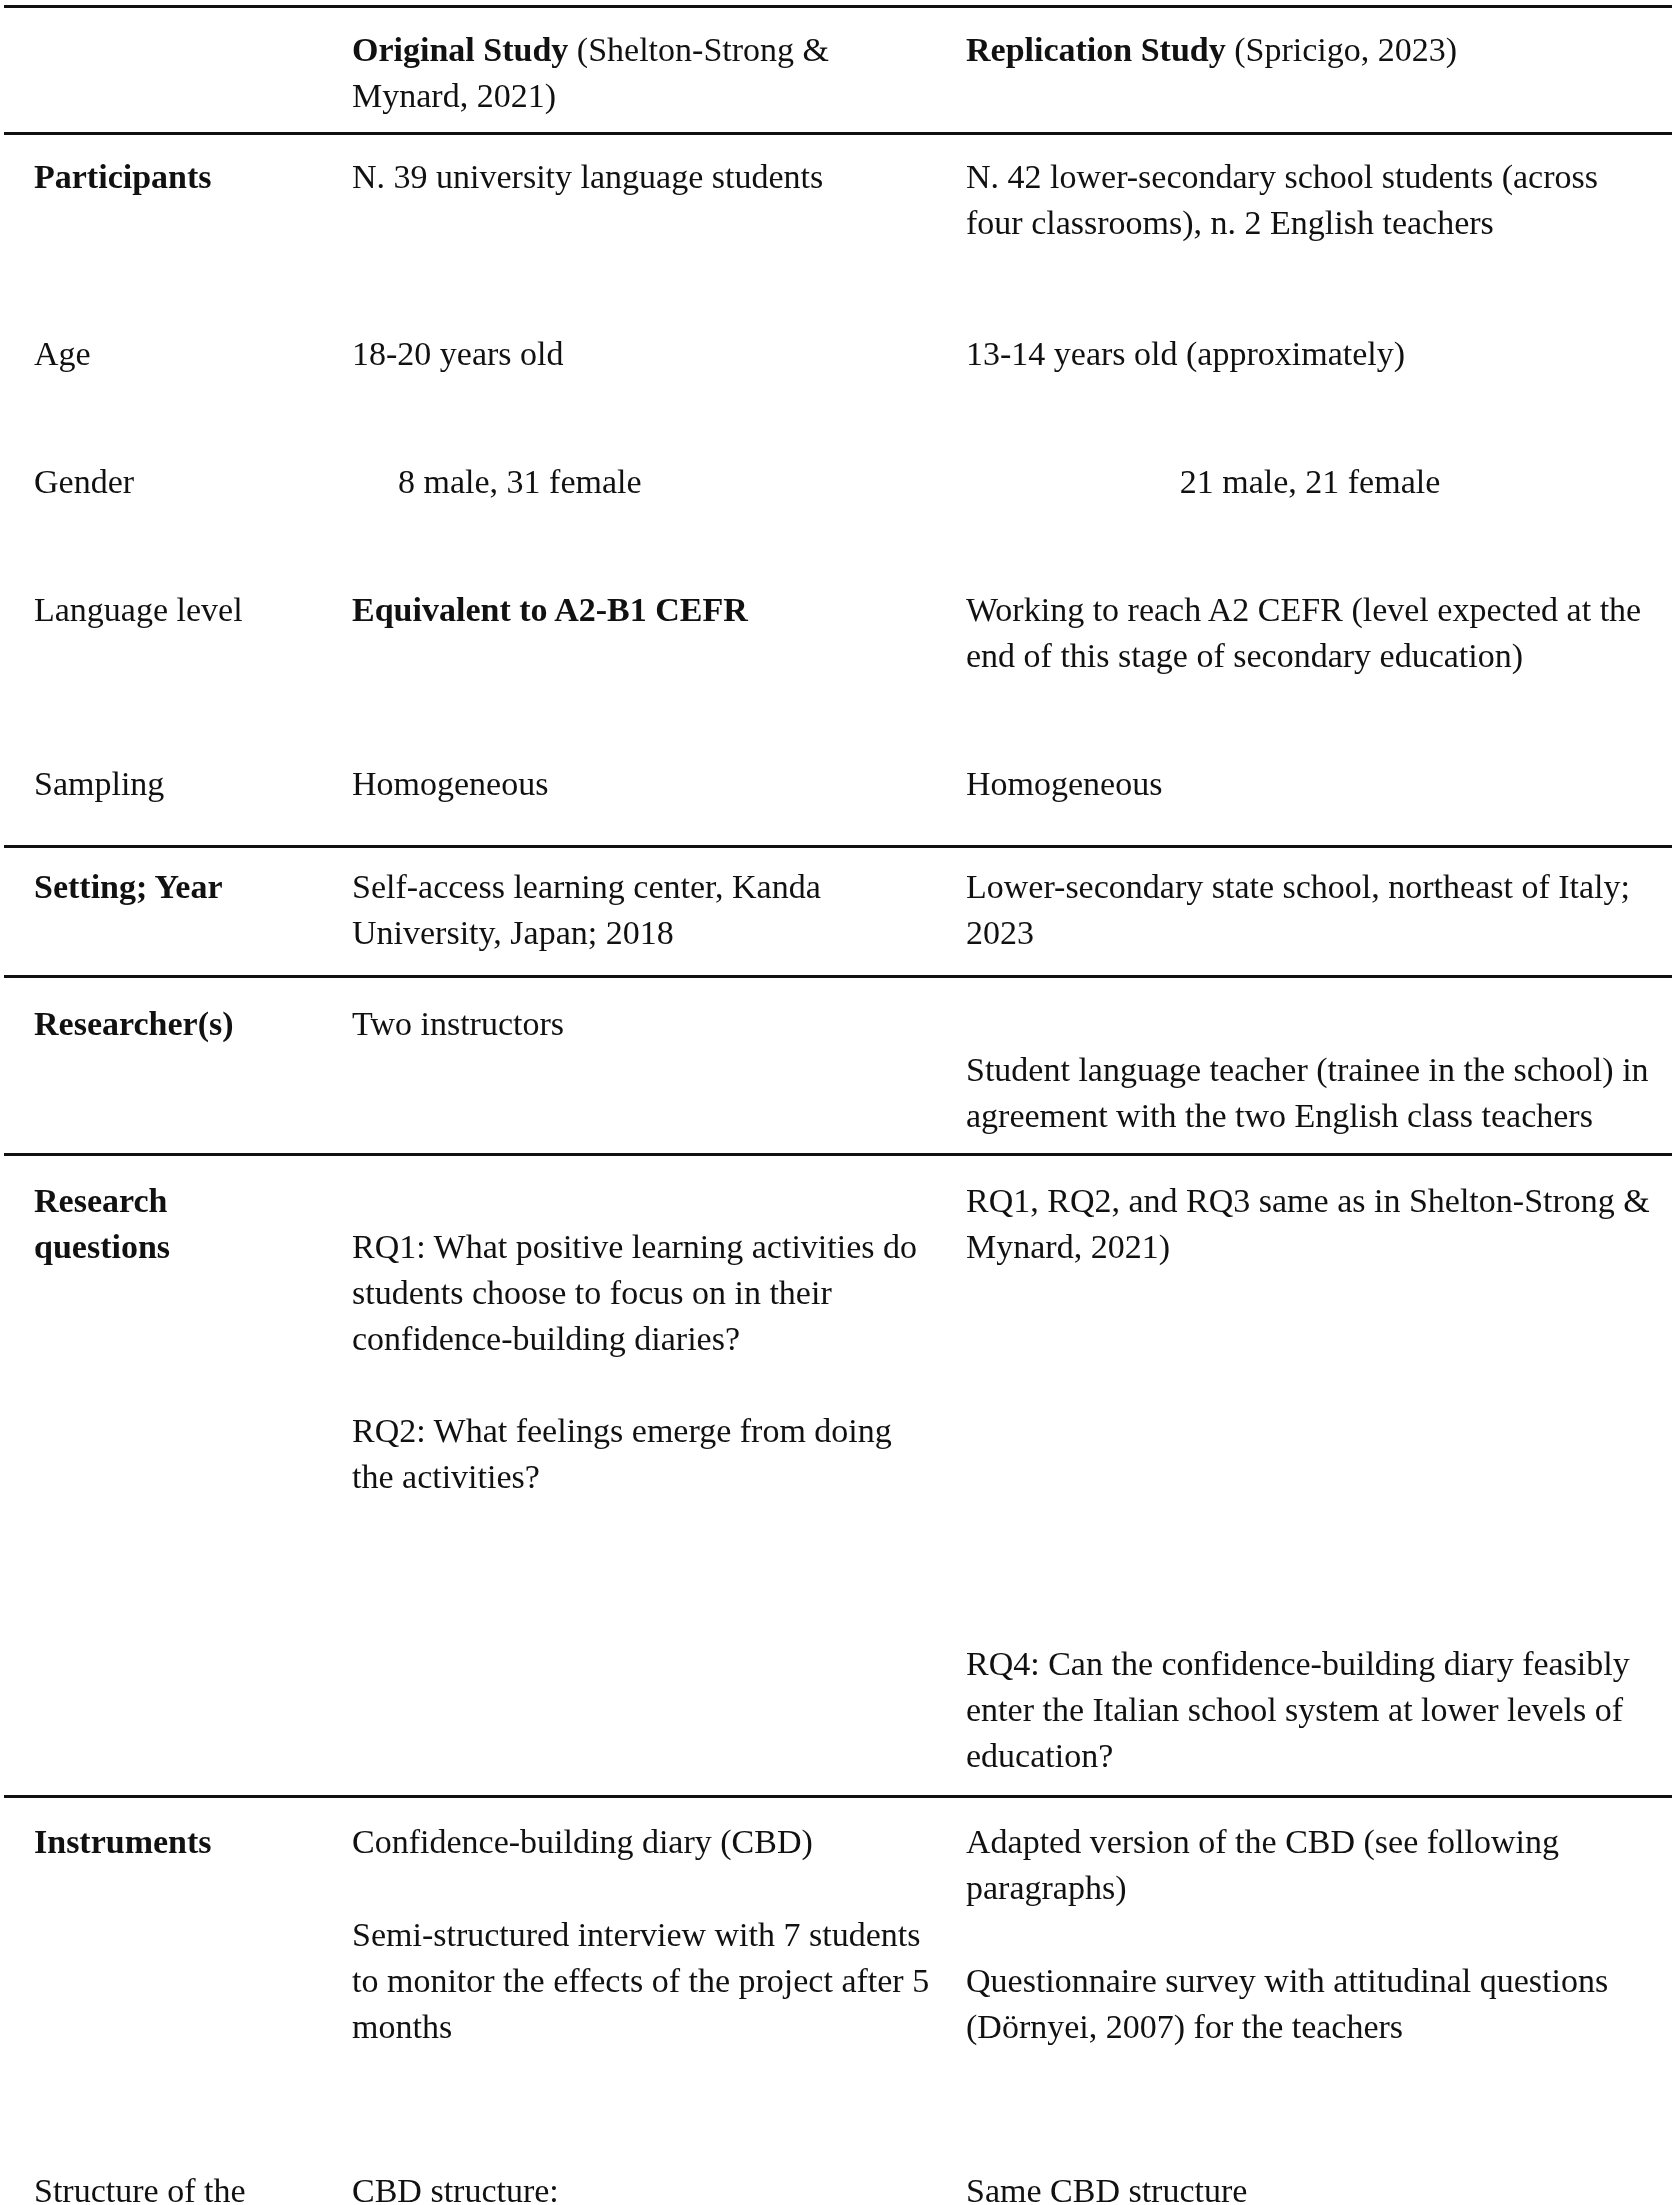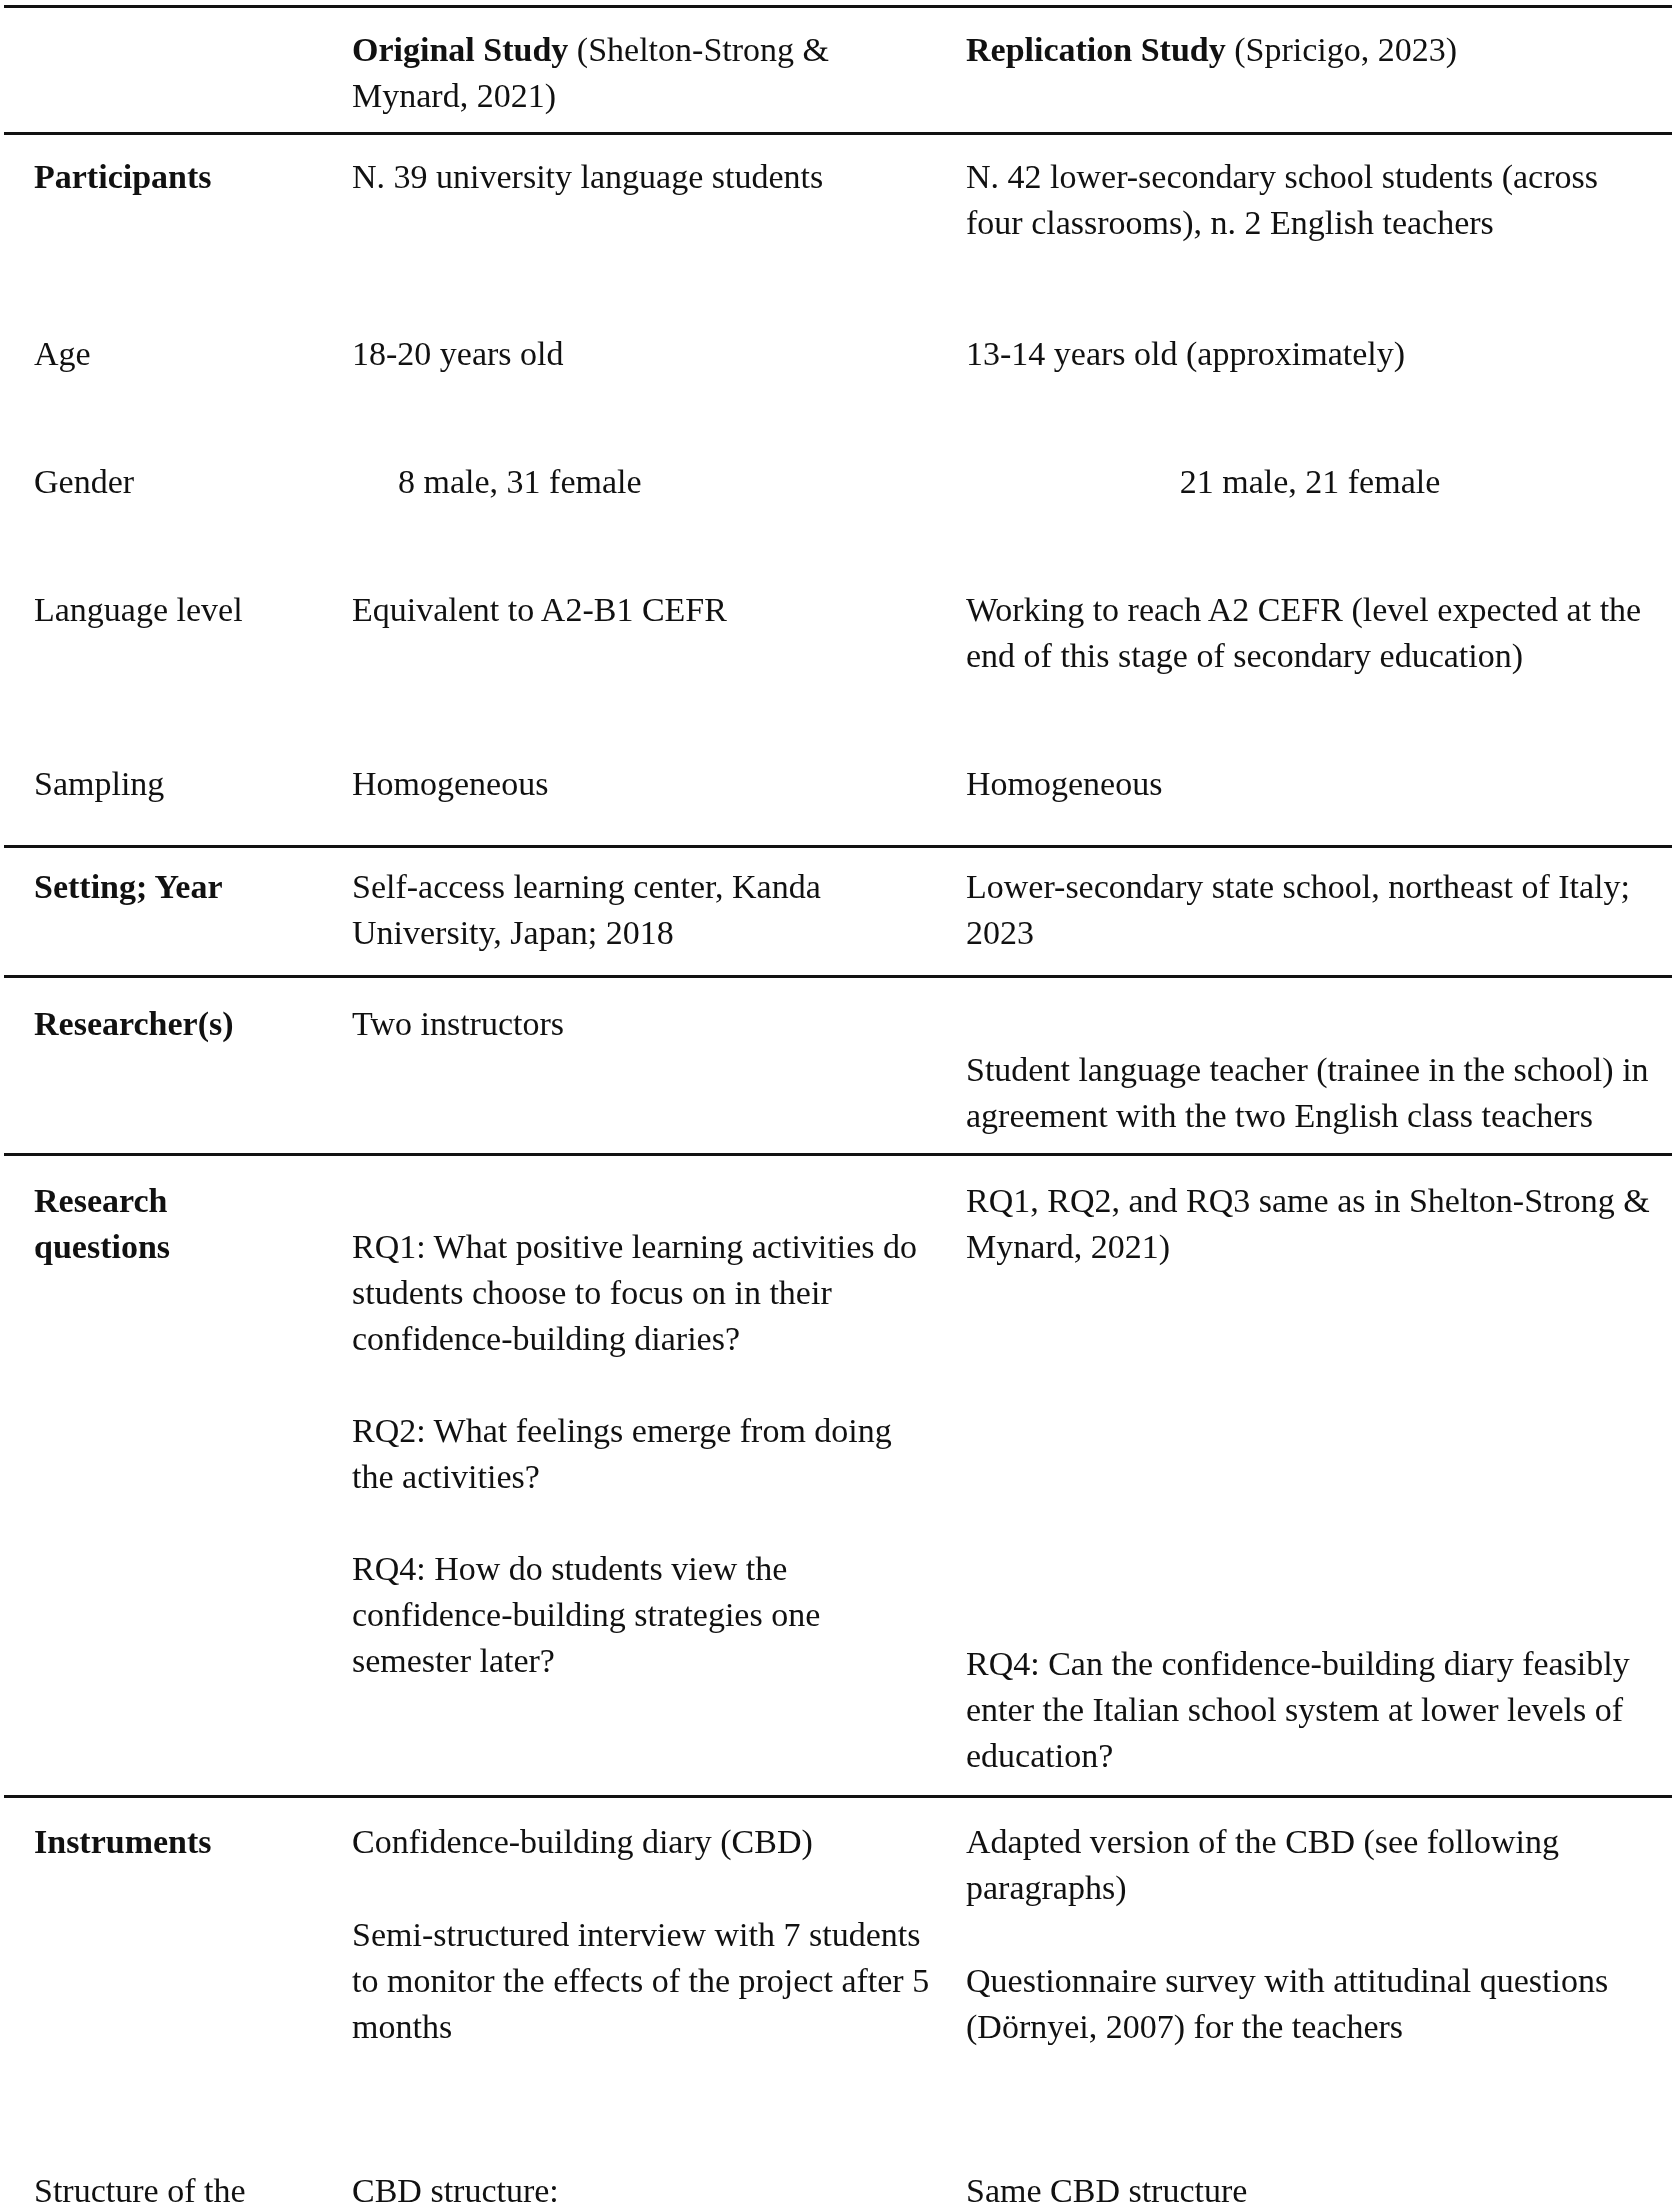--- a/index.html
+++ b/index.html
@@ -29,21 +29,21 @@
 
   <div class="cell c1" style="top:331px;">Age</div>
   <div class="cell c2" style="top:331px;">18-20 years old</div>
   <div class="cell c3" style="top:331px;">13-14 years old (approximately)</div>
 
   <div class="cell c1" style="top:459px;">Gender</div>
   <div class="cell c2" style="top:459px;margin-left:46px;">8 male, 31 female</div>
   <div class="cell c3" style="top:459px;text-align:center;">21 male, 21 female</div>
 
   <div class="cell c1" style="top:587px;">Language level</div>
-  <div class="cell c2" style="top:587px;">Equivalent to A2-B1 CEFR</div>
+  <div class="cell c2" style="top:587px;font-weight:bold;">Equivalent to A2-B1 CEFR</div>
   <div class="cell c3" style="top:587px;">Working to reach A2 CEFR (level expected at the end of this stage of secondary education)</div>
 
   <div class="cell c1" style="top:761px;">Sampling</div>
   <div class="cell c2" style="top:761px;">Homogeneous</div>
   <div class="cell c3" style="top:761px;">Homogeneous</div>
 
   <div class="rule" style="top:845px;"></div>
 
   <div class="cell c1 b" style="top:864px;">Setting; Year</div>
   <div class="cell c2" style="top:864px;">Self-access learning center, Kanda University, Japan; 2018</div>
@@ -54,21 +54,20 @@
   <div class="cell c1 b" style="top:1001px;">Researcher(s)</div>
   <div class="cell c2" style="top:1001px;">Two instructors</div>
   <div class="cell c3" style="top:1047px;">Student language teacher (trainee in the school) in agreement with the two English class teachers</div>
 
   <div class="rule" style="top:1153px;"></div>
 
   <div class="cell c1 b" style="top:1178px;width:176px;">Research questions</div>
   <div class="cell c2" style="top:1178px;">
     <div>RQ1: What positive learning activities do students choose to focus on in their confidence-building diaries?</div>
     <div>RQ2: What feelings emerge from doing the activities?</div>
-    <div>RQ4: How do students view the confidence-building strategies one semester later?</div>
   </div>
   <div class="cell c3" style="top:1178px;">RQ1, RQ2, and RQ3 same as in Shelton-Strong &amp; Mynard, 2021)</div>
   <div class="cell c3" style="top:1641px;">RQ4: Can the confidence-building diary feasibly enter the Italian school system at lower levels of education?</div>
 
   <div class="rule" style="top:1795px;"></div>
 
   <div class="cell c1 b" style="top:1819px;">Instruments</div>
   <div class="cell c2" style="top:1819px;">Confidence-building diary (CBD)</div>
   <div class="cell c2" style="top:1912px;">Semi-structured interview with 7 students to monitor the effects of the project after 5 months</div>
   <div class="cell c3" style="top:1819px;">Adapted version of the CBD (see following paragraphs)</div>

